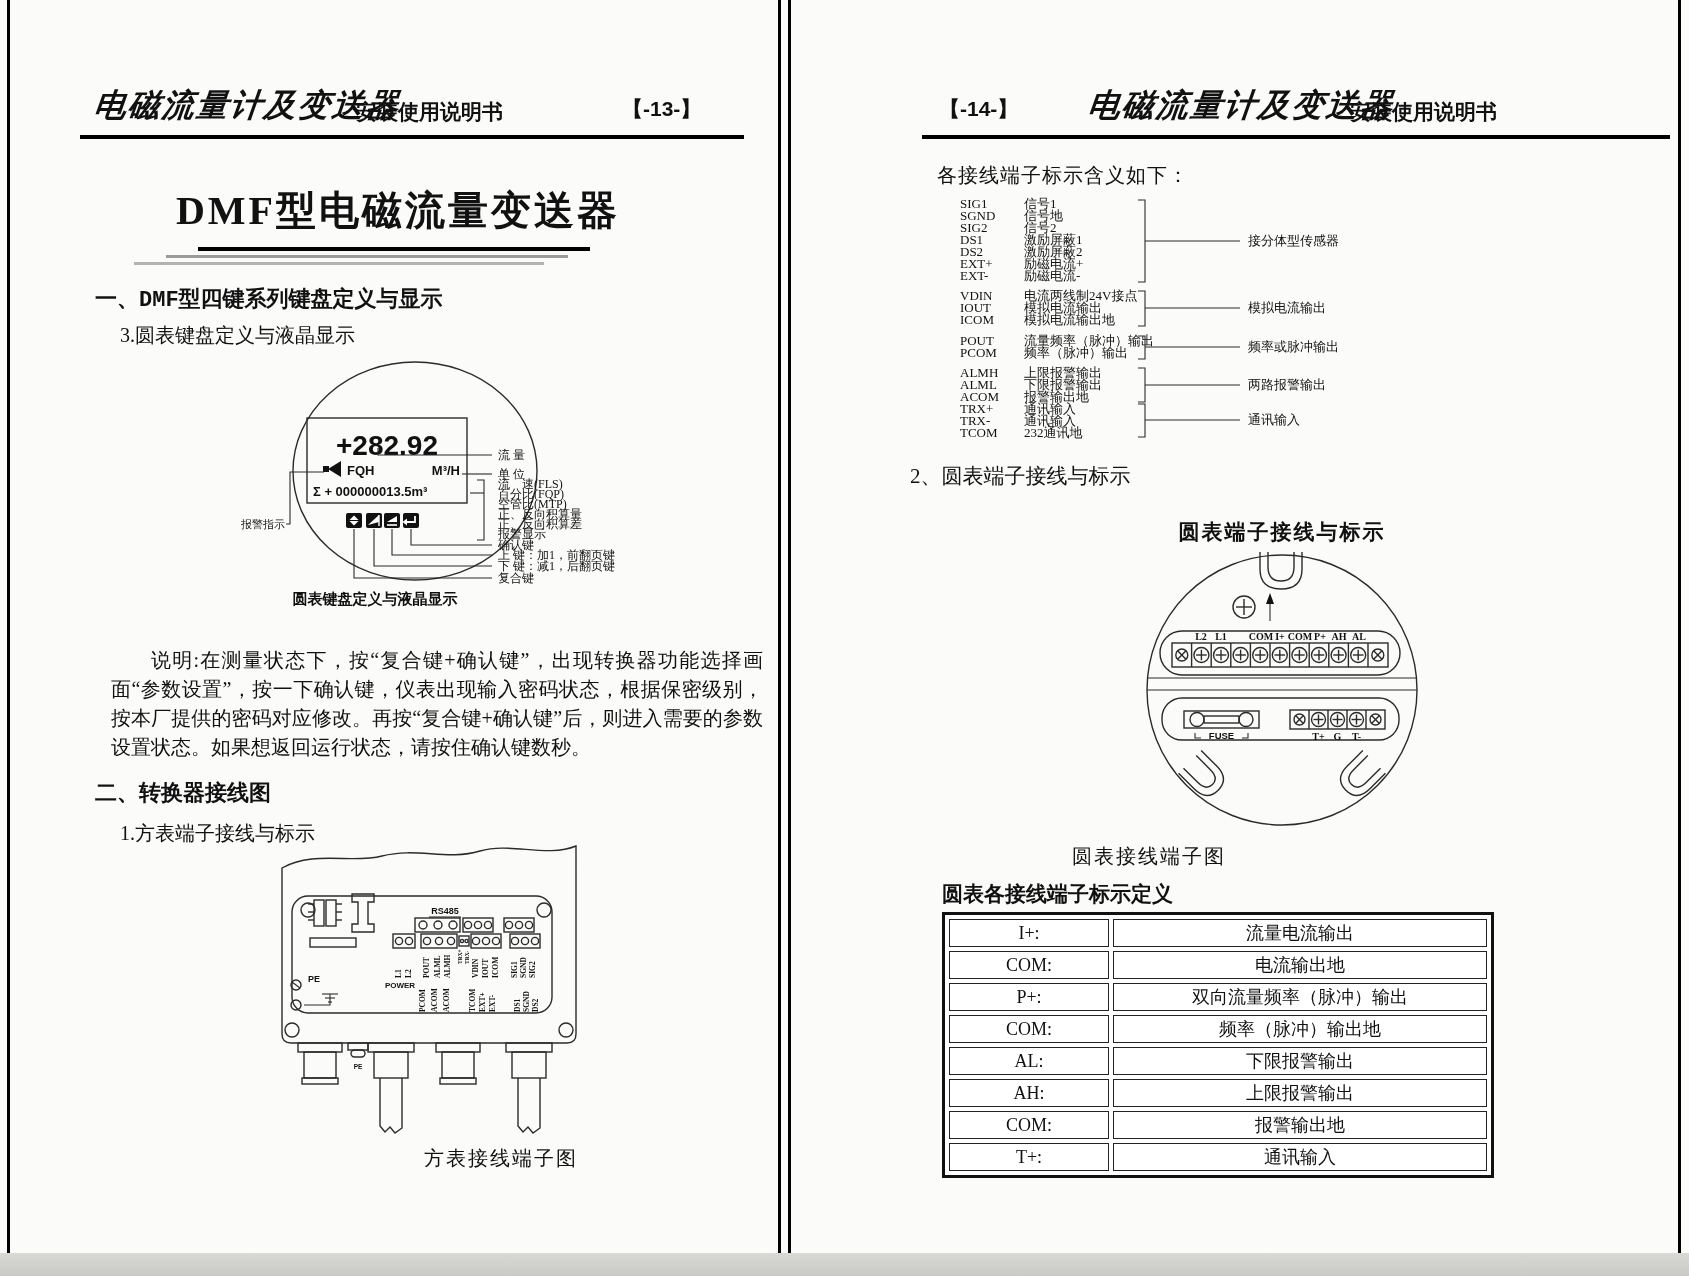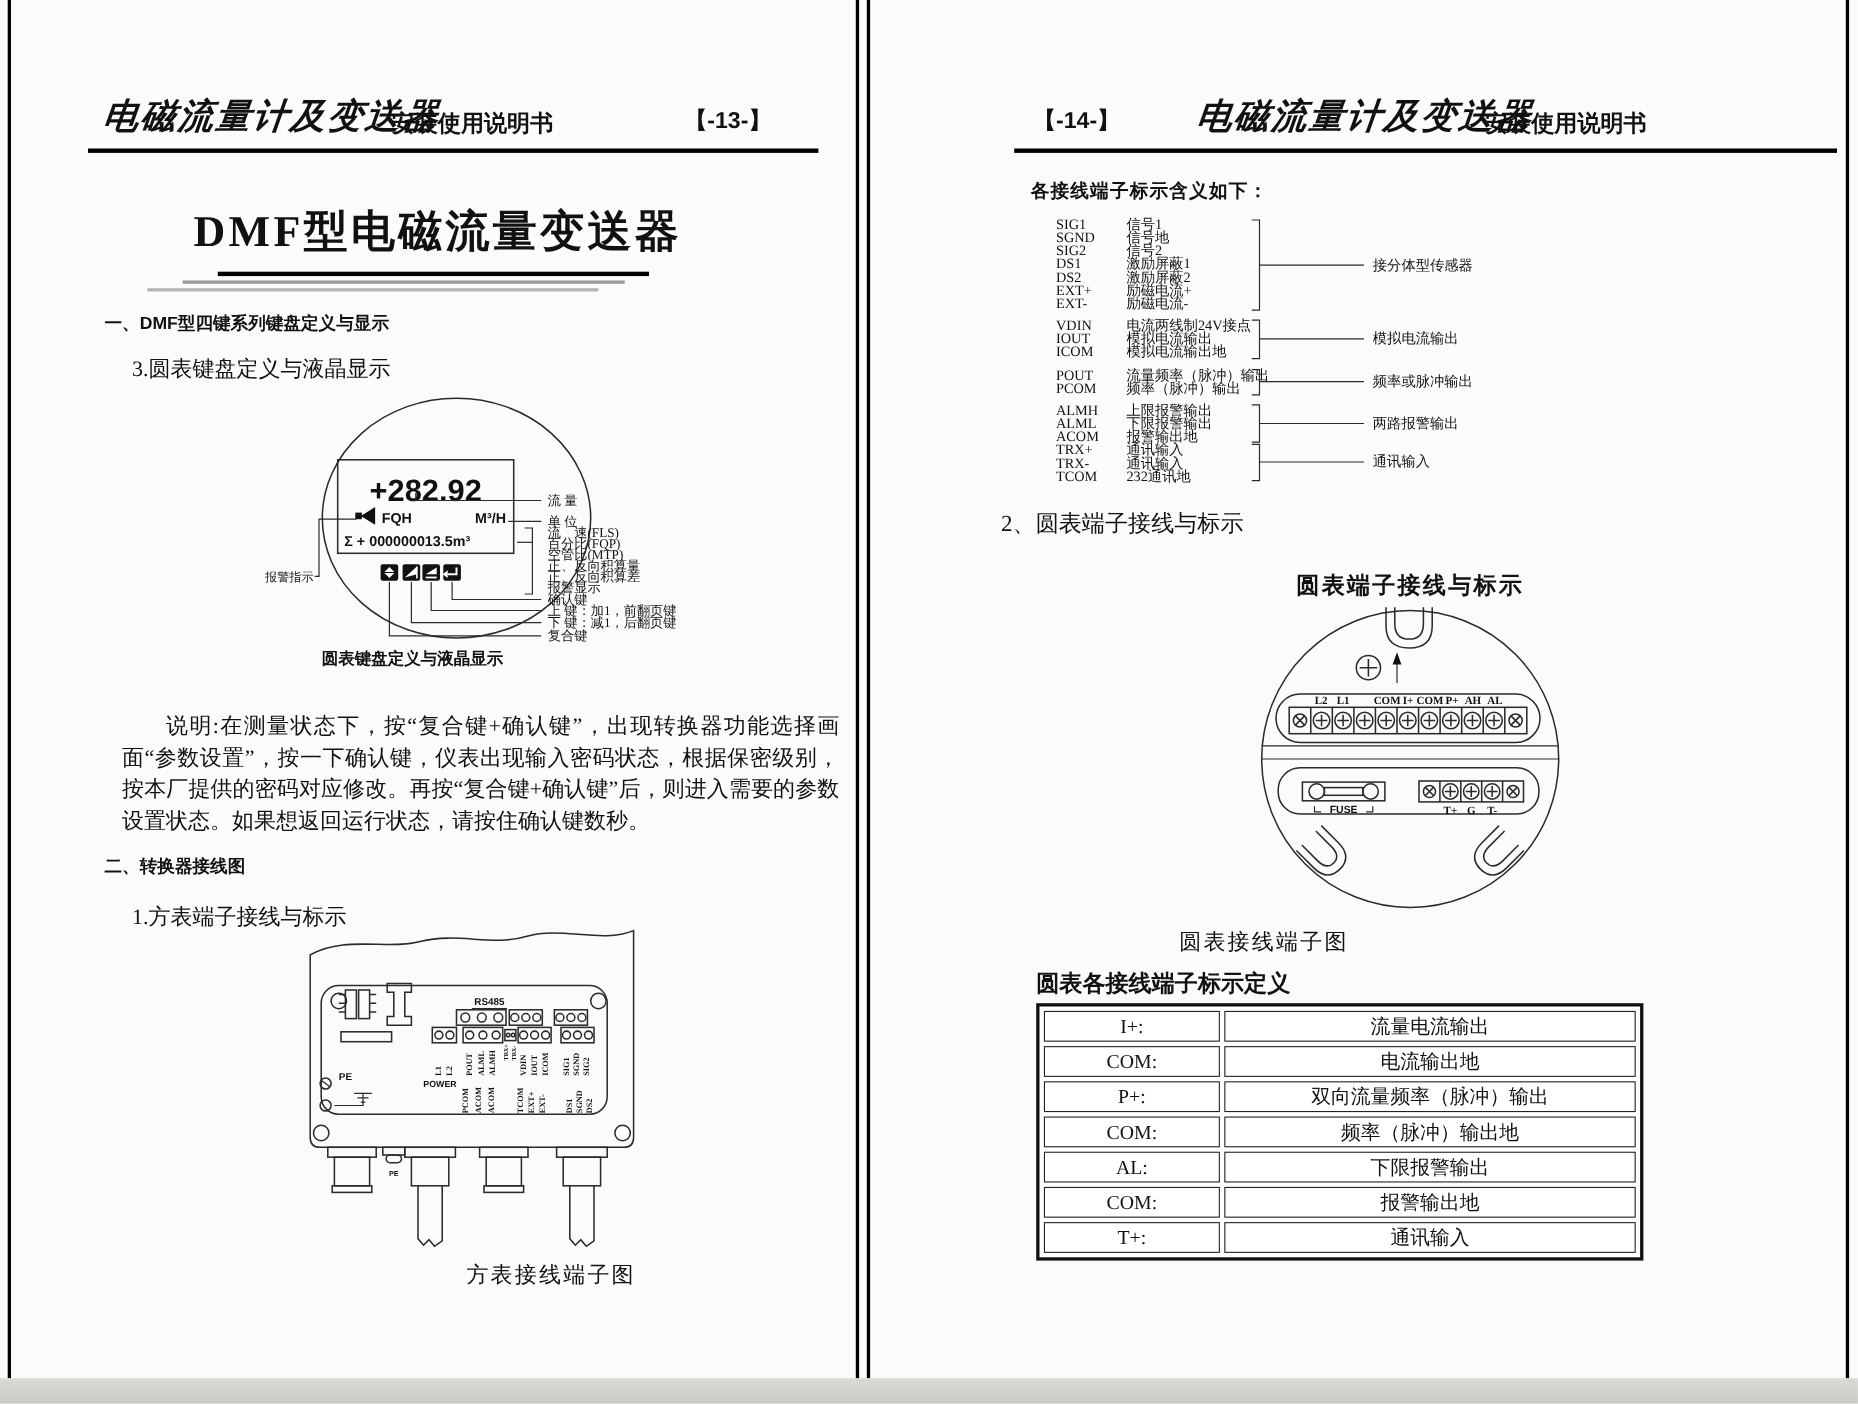--- a/index.html
+++ b/index.html
@@ -14,26 +14,26 @@
   .abs{position:absolute}
   .hdr-brand{font-style:italic;font-weight:bold;font-size:32px;letter-spacing:2px;
        transform:skewX(-6deg);white-space:nowrap}
   .hdr-sub{font-family:"Liberation Sans",sans-serif;font-weight:bold;font-size:21px;white-space:nowrap}
   .hdr-no{font-family:"Liberation Sans",sans-serif;font-weight:bold;font-size:21px;white-space:nowrap}
   .hdr-rule{height:4px;background:#000}
   .doc-title{font-weight:bold;font-size:40px;letter-spacing:3px;text-align:center;white-space:nowrap}
   .trule{position:absolute;height:4px;background:#000}
   .trule.g1{height:3px;background:#9b9b9b}
   .trule.g2{height:3px;background:#b3b3b3}
-  .sec{font-family:Liberation Sans, sans-serif;font-weight:bold;font-size:16px;white-space:nowrap}
+  .sec{font-family:Liberation Mono, monospace;font-weight:bold;font-size:22px;white-space:nowrap}
   .subsec{font-size:20px;white-space:nowrap}
   .figcap-bold{font-family:Liberation Sans, sans-serif;font-weight:bold;font-size:15px;white-space:nowrap}
   .figcap{font-size:20px;letter-spacing:2px;white-space:nowrap}
   .note{font-size:20px;line-height:29px;text-align:justify;text-indent:2em}
-  .intro{font-size:17px;font-weight:700;letter-spacing:1px;white-space:nowrap}
+  .intro{font-size:20px;font-weight:400;letter-spacing:1px;white-space:nowrap}
   .fig-title{font-weight:bold;font-size:21px;letter-spacing:2px;white-space:nowrap}
   .tbl-title{font-family:"Liberation Sans",sans-serif;font-weight:600;font-size:21px;white-space:nowrap}
   .tbl-outer{border:3px solid #111;background:#fff}
   table.term{border-collapse:separate;border-spacing:4px;width:100%}
   table.term td{border:1.6px solid #222;text-align:center;font-size:18px;height:21px;padding:1px 4px}
   svg text{fill:#111;font-family:"Liberation Serif",serif}
   svg .lbl{font-size:12px}
   svg .ln{stroke:#2b2b2b;stroke-width:1.1px;fill:none}
   svg .shape{stroke:#2b2b2b;stroke-width:1.4px;fill:none}
 </style>
@@ -465,20 +465,24 @@
           </tr>
         <tr>
             <td>COM:</td>
             <td>频率（脉冲）输出地</td>
           </tr>
         <tr>
             <td>AL:</td>
             <td>下限报警输出</td>
           </tr>
         <tr>
+            <td>AH:</td>
+            <td>上限报警输出</td>
+          </tr>
+        <tr>
             <td>COM:</td>
             <td>报警输出地</td>
           </tr>
         <tr>
             <td>T+:</td>
             <td>通讯输入</td>
           </tr>
       </tbody>
     </table>
   </div>

